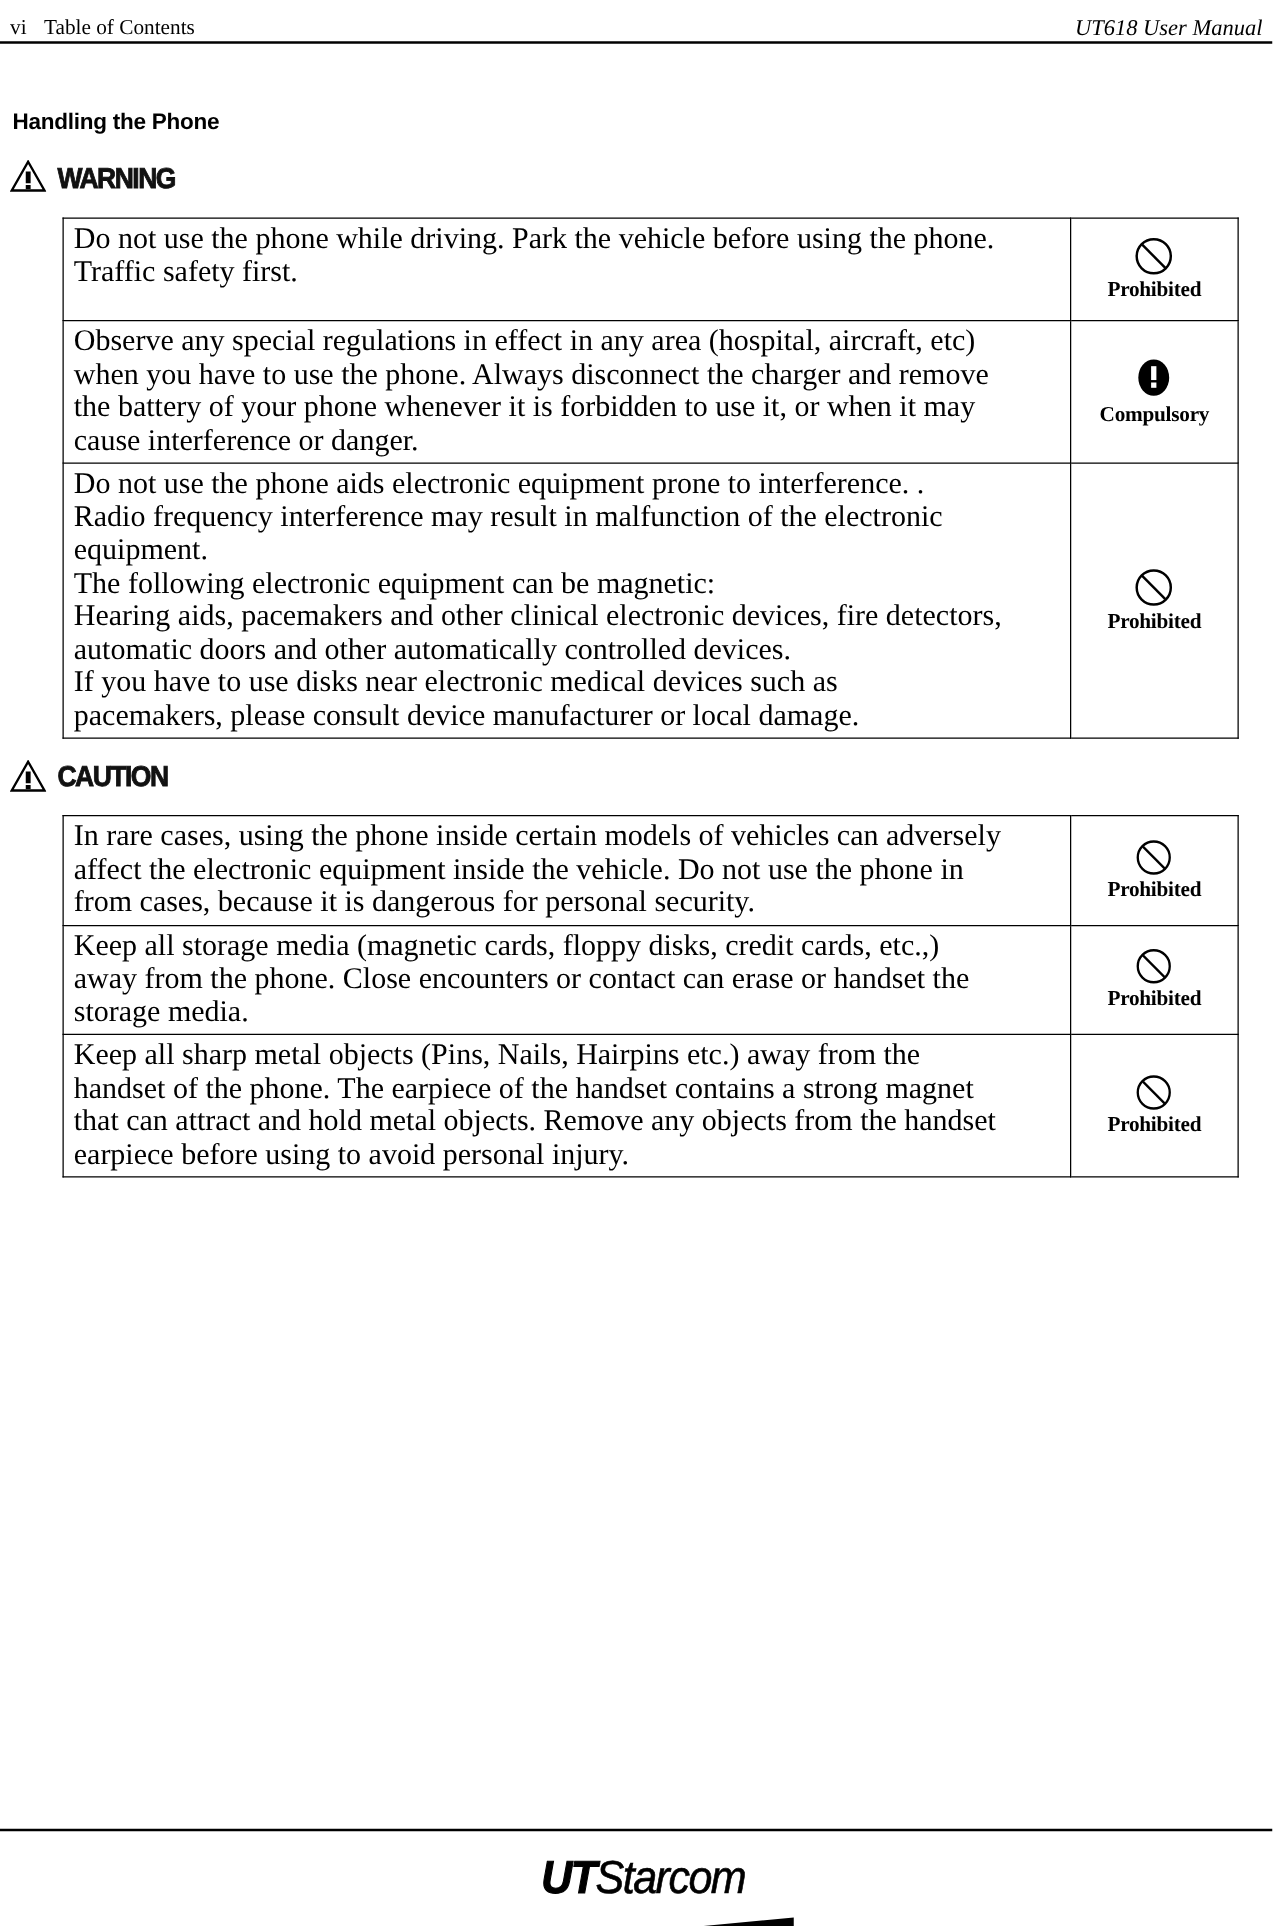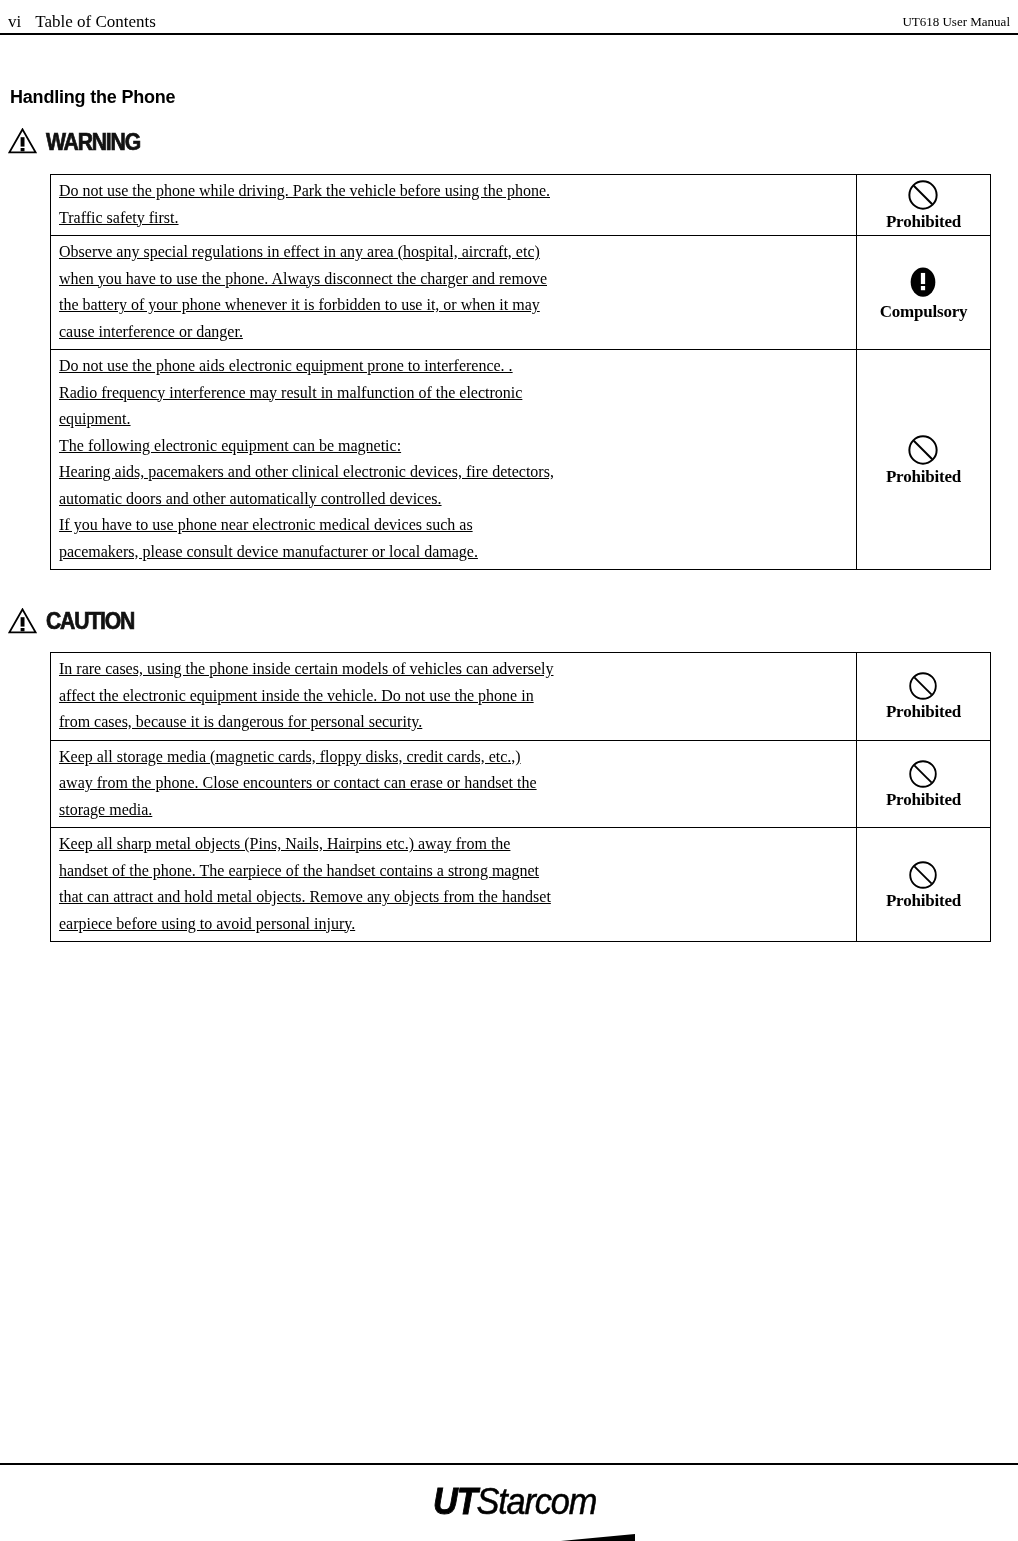--- a/index.html
+++ b/index.html
@@ -34,23 +34,24 @@
     line-height: 22px;
     white-space: nowrap;
   }
   .hdr-left .folio {
     margin-right: 14px;
   }
   .hdr-right {
     position: absolute;
     right: 8px;
     top: -1px;
-    font-size: 13px;
+    font-size: 18px;
     line-height: 22px;
     white-space: nowrap;
+    font-style: italic;
   }
 
   
   .section-title {
     position: absolute;
     left: 10px;
     top: 82px;
     font-family: "Liberation Sans", "DejaVu Sans", sans-serif;
     font-weight: bold;
     font-size: 18px;
@@ -98,30 +99,29 @@
   .safety-table.caution-table { top: 652px; }
 
   .safety-table td {
     border: 1px solid #000;
     vertical-align: middle;
     padding: 0;
   }
   .safety-table td.text-cell {
     width: 791px;
     padding: 3px 6px 4px 8px;
-    font-size: 16px;
+    font-size: 24px;
     line-height: 26.5px;
     vertical-align: top;
-    text-decoration: underline;
   }
   .safety-table td.icon-cell {
     width: 129px;
     text-align: center;
     vertical-align: middle;
-    padding: 4px 2px;
+    padding: 14px 2px;
   }
   .cell-lines > span { display: block; white-space: nowrap; }
 
   
   .picto {
     display: inline-block;
     text-align: center;
     line-height: 0;
   }
   .picto svg { display: block; margin: 0 auto; }
@@ -246,21 +246,21 @@
     </tr>
     <tr>
       <td class="text-cell">
         <div class="cell-lines">
           <span>Do not use the phone aids electronic equipment prone to interference. .</span>
           <span>Radio frequency interference may result in malfunction of the electronic</span>
           <span>equipment.</span>
           <span>The following electronic equipment can be magnetic:</span>
           <span>Hearing aids, pacemakers and other clinical electronic devices, fire detectors,</span>
           <span>automatic doors and other automatically controlled devices.</span>
-          <span>If you have to use phone near electronic medical devices such as</span>
+          <span>If you have to use disks near electronic medical devices such as</span>
           <span>pacemakers, please consult device manufacturer or local damage.</span>
         </div>
       </td>
       <td class="icon-cell">
         <span class="picto">
           <svg viewBox="0 0 34 34" width="32" height="32" aria-hidden="true">
             <circle cx="17" cy="17" r="14.5" fill="none" stroke="#000" stroke-width="2.1"></circle>
             <line x1="7.2" y1="7.2" x2="26.8" y2="26.8" stroke="#000" stroke-width="2.1"></line>
           </svg>
           <span class="picto-label">Prohibited</span>

